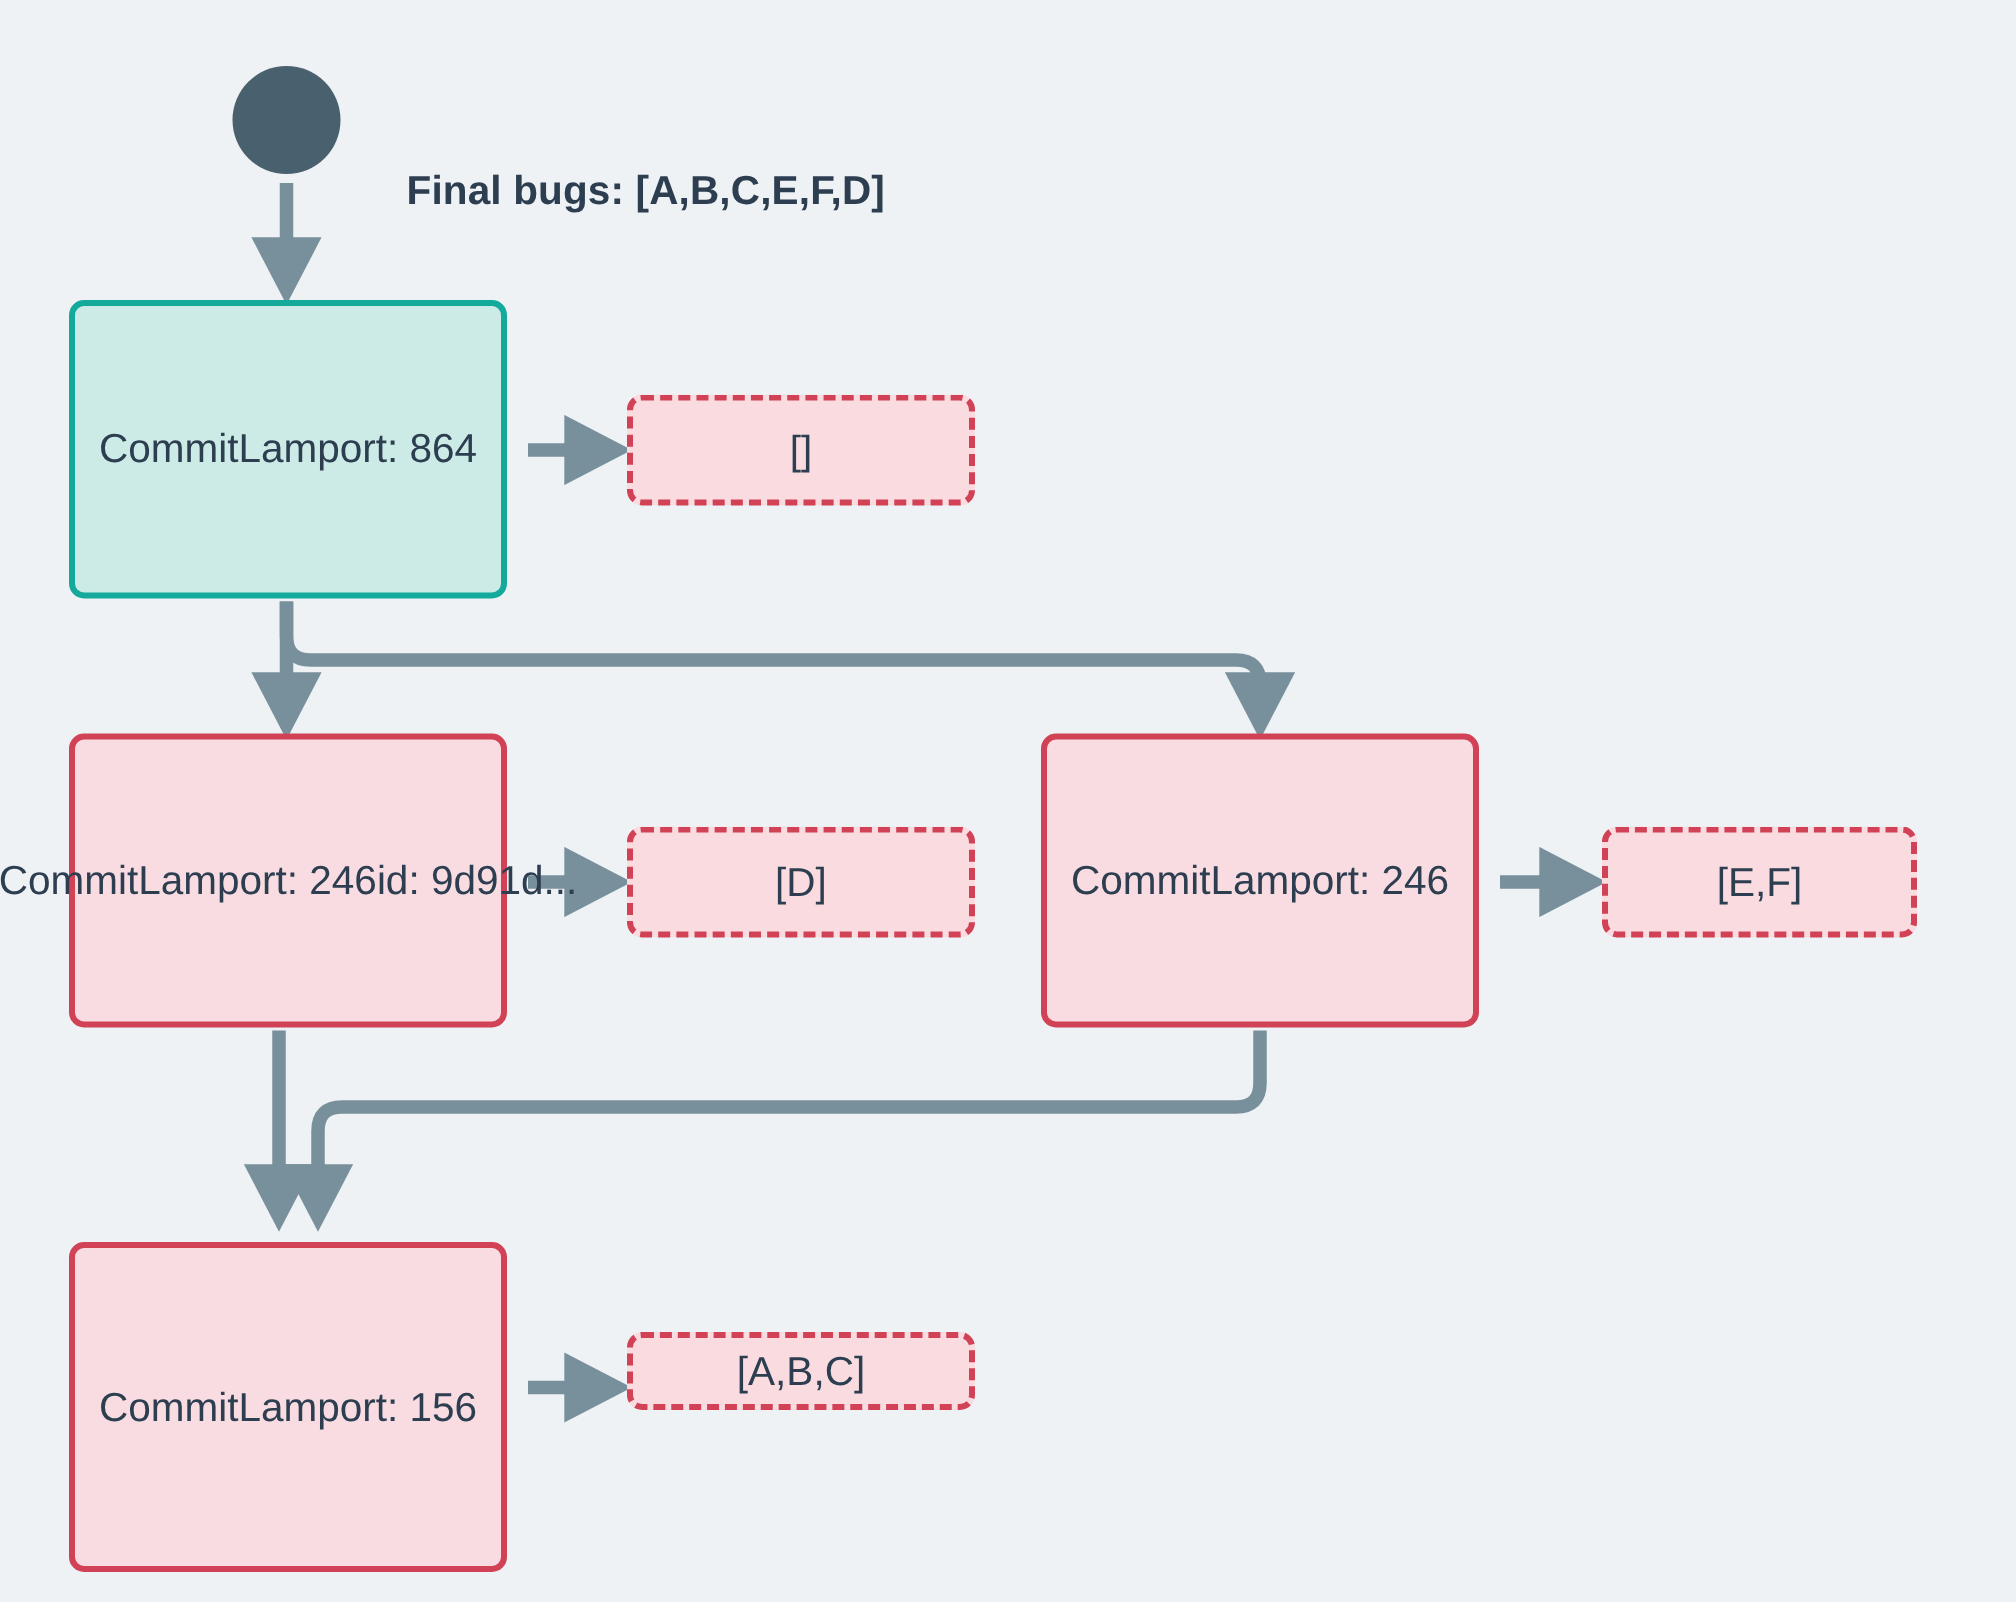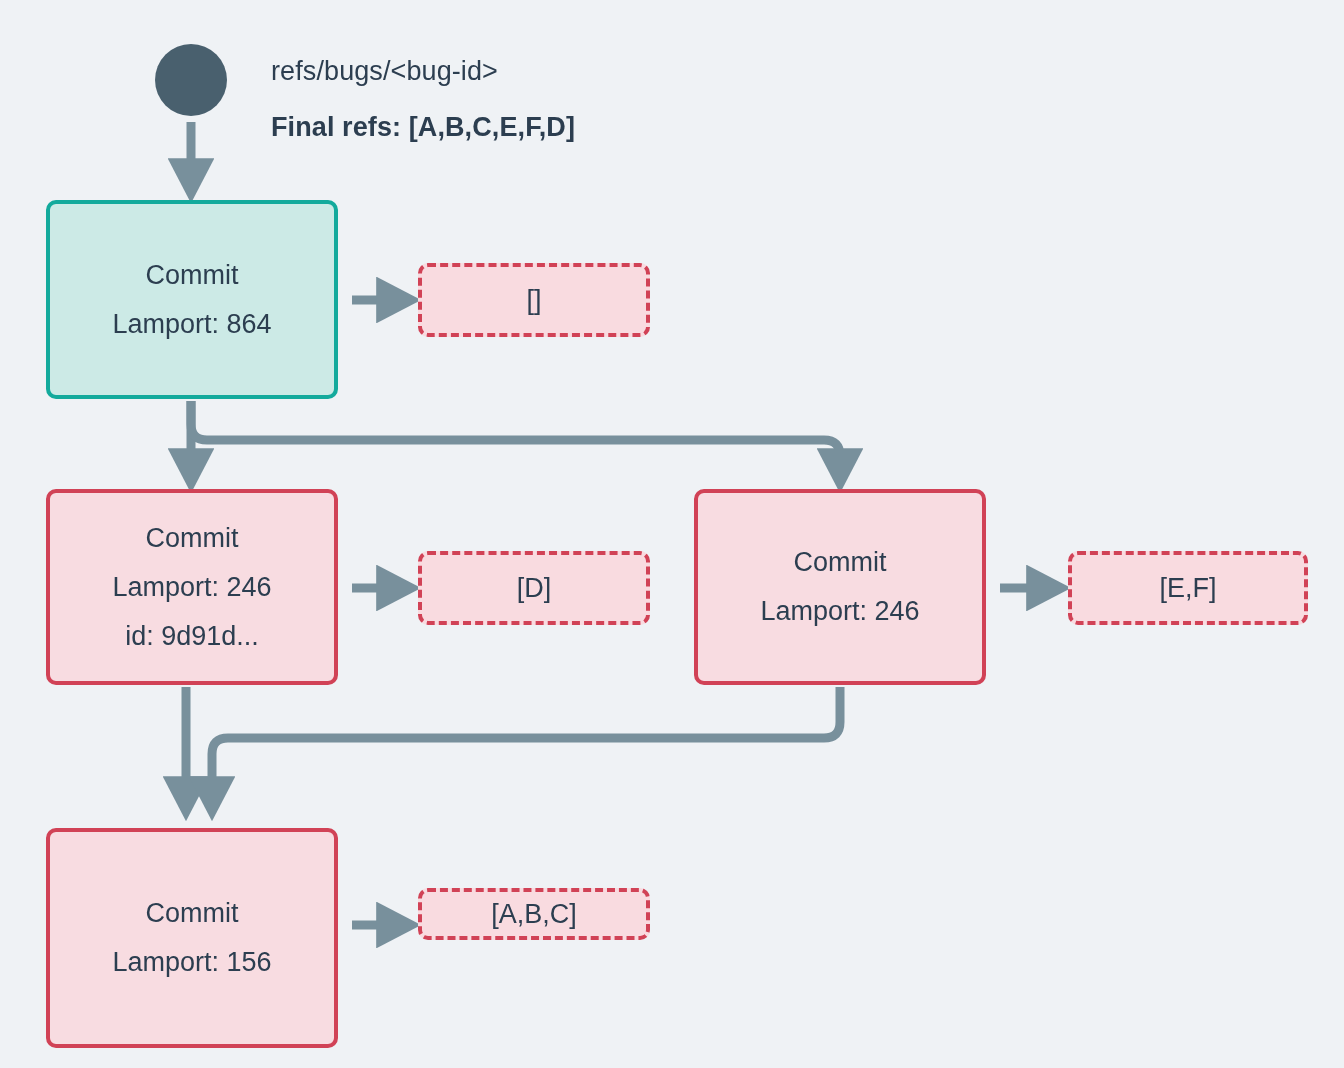--- a/index.html
+++ b/index.html
@@ -58,21 +58,21 @@
     letter-spacing: 0.1px;
   }
 
   .commit-node {
     position: absolute;
     box-sizing: border-box;
     border-radius: 10px;
     border-width: 4px;
     border-style: solid;
     display: flex;
-    flex-direction: column;
+    flex-direction: row;
     align-items: center;
     justify-content: center;
     text-align: center;
   }
   .commit-node .line {
     font-size: 27px;
     color: #2c3e50;
     line-height: 49px;
     white-space: nowrap;
   }
@@ -103,21 +103,21 @@
   }
 
   
   #node-a { left: 46px;  top: 200px; width: 292px; height: 199px; }
   #node-b { left: 46px;  top: 489px; width: 292px; height: 196px; }
   #node-c { left: 694px; top: 489px; width: 292px; height: 196px; }
   #node-d { left: 46px;  top: 828px; width: 292px; height: 220px; }
 
   #ops-a { left: 418px;  top: 263px; width: 232px; height: 74px; }
   #ops-b { left: 418px;  top: 551px; width: 232px; height: 74px; }
-  #ops-c { left: 1068px; top: 551px; width: 240px; height: 74px; }
+  #ops-c { left: 1068px; top: 551px; width: 210px; height: 74px; }
   #ops-d { left: 418px;  top: 888px; width: 232px; height: 52px; }
 </style>
 </head>
 <body>
 
 <div id="stage">
 
   <svg id="edges" viewBox="0 0 1344 1068" width="1344" height="1068" xmlns="http://www.w3.org/2000/svg">
     <defs>
       <marker id="arrowhead" markerWidth="5.2" markerHeight="5.2" refX="2.2" refY="2.6" orient="auto" markerUnits="strokeWidth">
@@ -157,22 +157,21 @@
       <path d="M1000,588 L1046,588" stroke="#78909c" stroke-width="9" fill="none" marker-end="url(#arrowhead)" stroke-linecap="butt"></path>
     </g>
 
     <g>
       <path d="M352,925 L396,925" stroke="#78909c" stroke-width="9" fill="none" marker-end="url(#arrowhead)" stroke-linecap="butt"></path>
     </g>
   </svg>
 
   <div class="root-dot"></div>
 
-  <div class="ref-label">refs/bugs/&lt;bug-id&gt;</div>
-  <div class="order-label">Final refs: [A,B,C,E,F,D]</div>
+  <div class="order-label">Final bugs: [A,B,C,E,F,D]</div>
 
   <div id="node-a" class="commit-node node-teal">
     <div class="line">Commit</div>
     <div class="line">Lamport: 864</div>
   </div>
   <div id="ops-a" class="ops-box">
     <span class="ops-text">[]</span>
   </div>
 
   <div id="node-b" class="commit-node node-pink">

